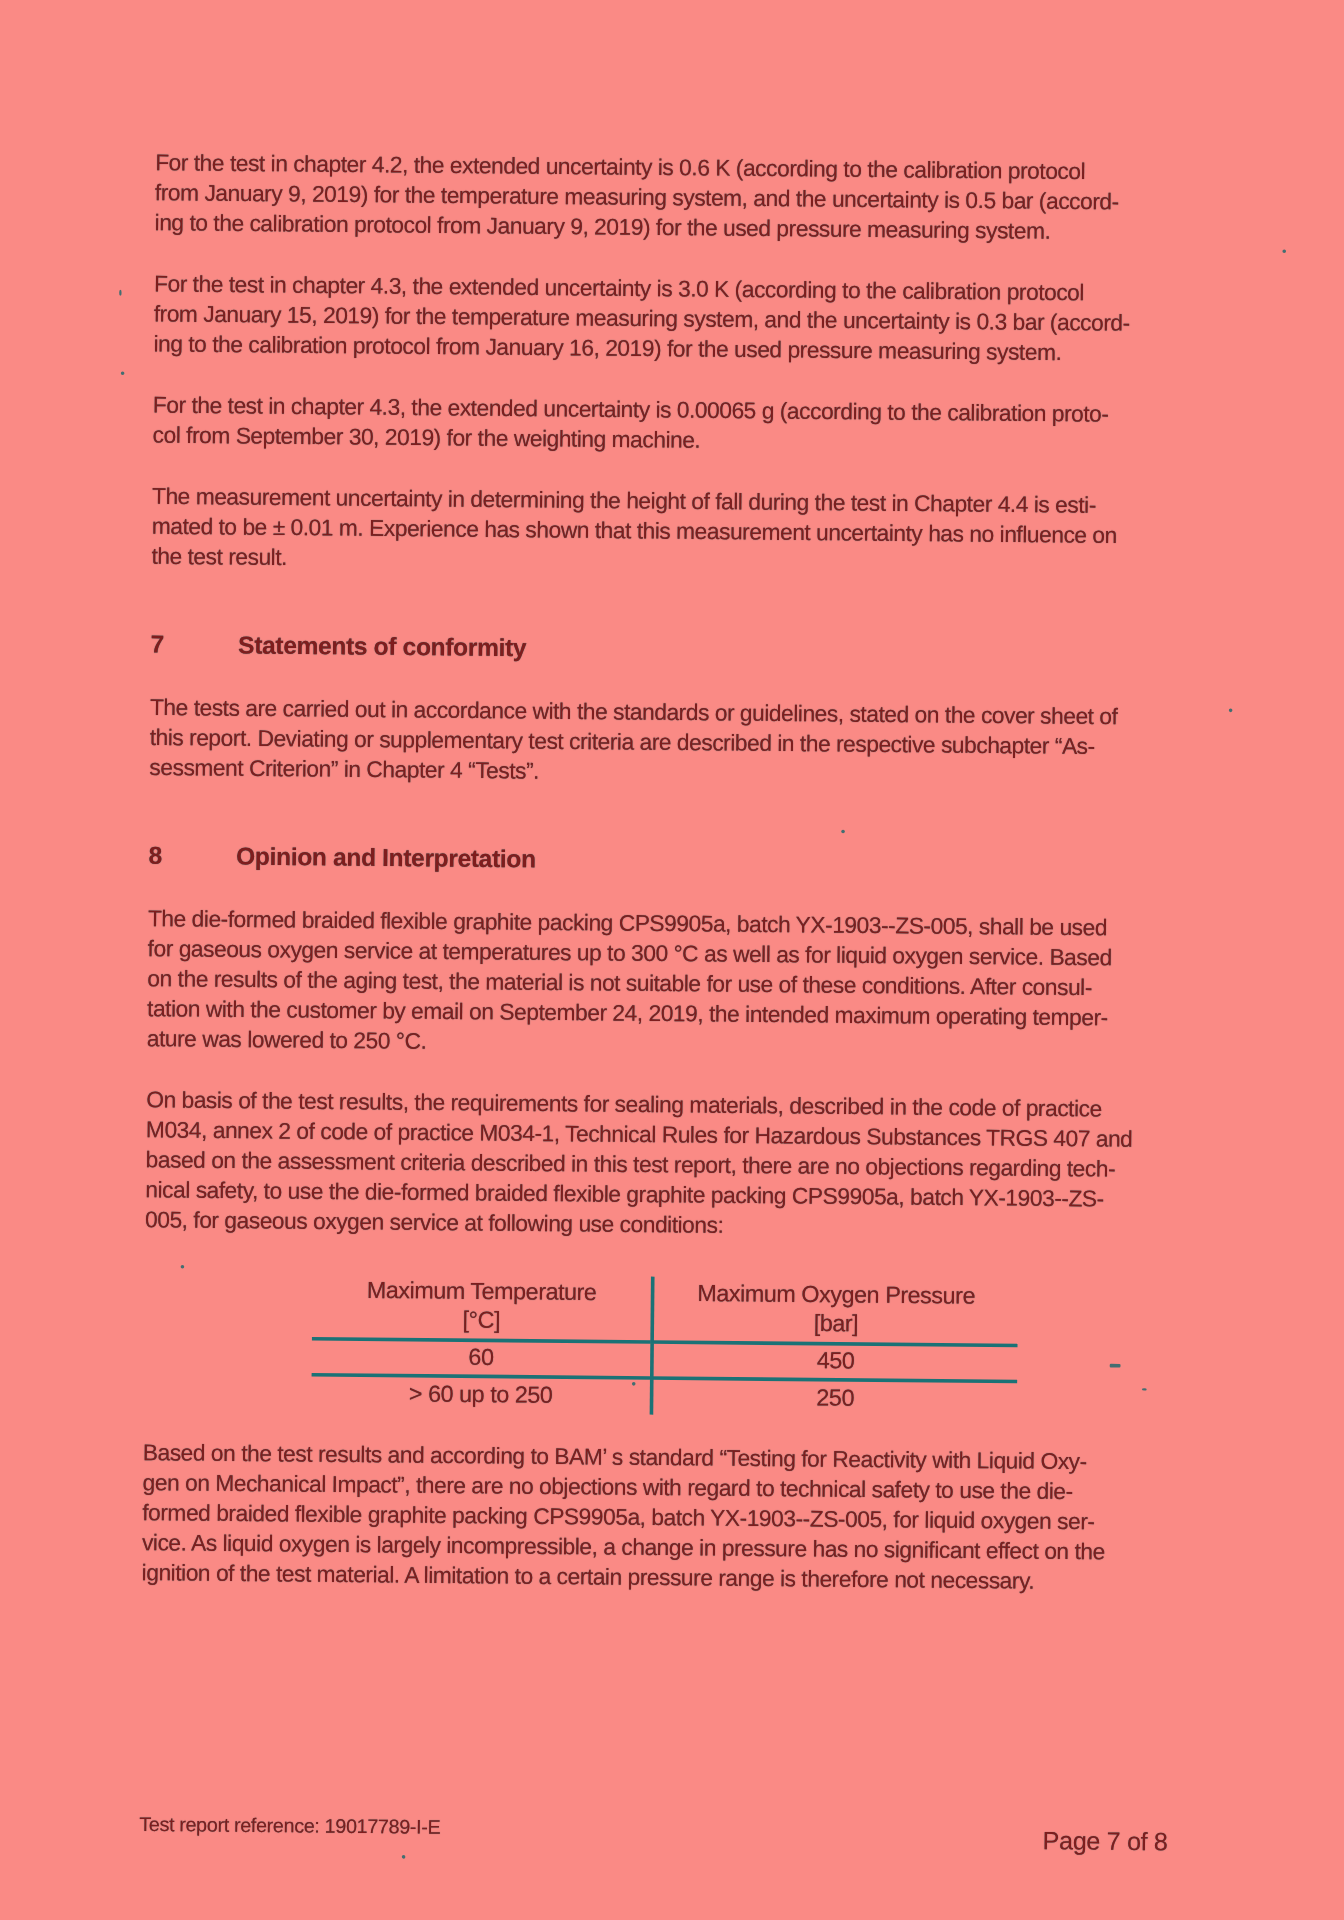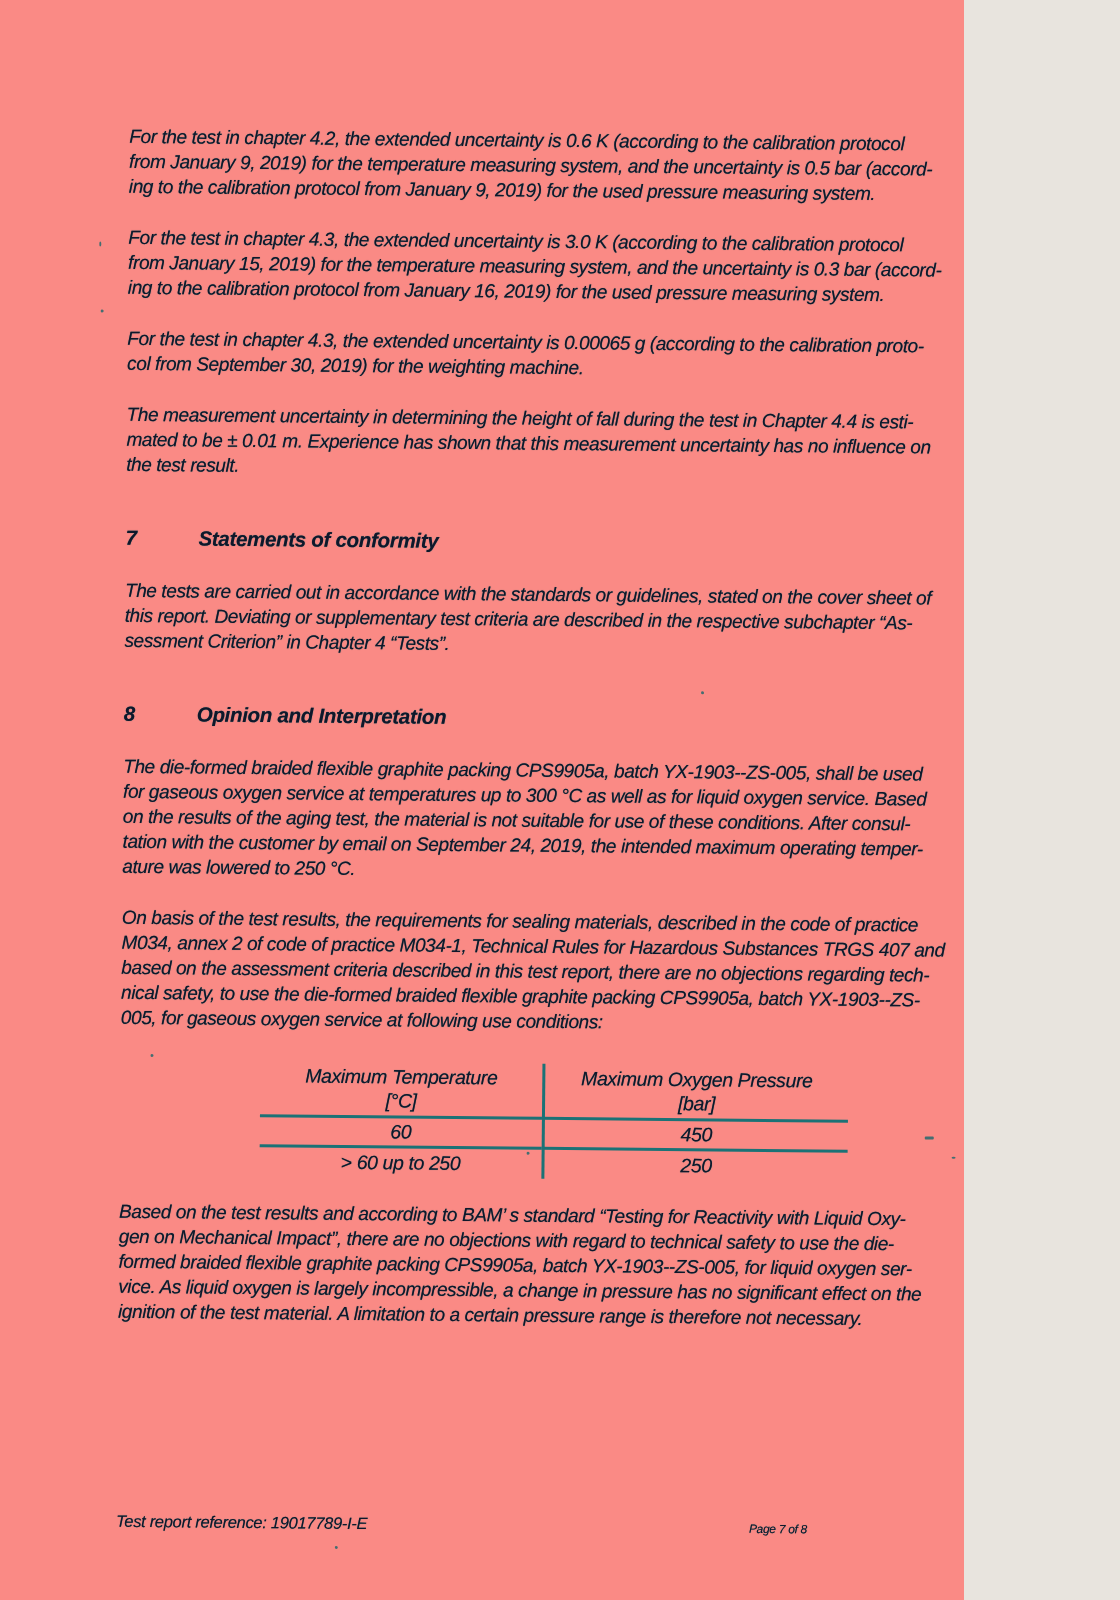--- a/index.html
+++ b/index.html
@@ -1,24 +1,23 @@
 <!DOCTYPE html>
 <html><head>
 <meta charset="utf-8">
 <style>
   html, body { margin: 0; padding: 0; background: #e8e4de; }
   .page {
     position: relative;
-    width: 964px;
+    width: 1120px;
     height: 1600px;
     background: #fa8a85;
     overflow: hidden;
     font-family: "Liberation Sans", "DejaVu Sans", sans-serif;
-    color: #0f172a;
-    font-style: italic;
+    color: #7f1d1d;
   }
   .rot {
     position: absolute;
     inset: 0;
     transform: rotate(0.55deg);
     transform-origin: 560px 800px;
   }
   .content {
     position: absolute;
     left: 123px;
@@ -67,23 +66,23 @@
   .footer-ref {
     position: absolute;
     left: 123px;
     top: 1516px;
     font-size: 16.5px;
     letter-spacing: -0.3px;
     text-shadow: 0 0 0.7px rgba(12, 94, 99, 0.8);
   }
   .footer-page {
     position: absolute;
-    right: 150px;
+    right: 140px;
     top: 1520px;
-    font-size: 12px;
+    font-size: 21px;
     letter-spacing: -0.3px;
     text-shadow: 0 0 0.7px rgba(12, 94, 99, 0.8);
   }
   .noise {
     position: absolute;
     background: rgba(21, 102, 107, 0.8);
     border-radius: 50%;
   }
 </style>
 </head>

